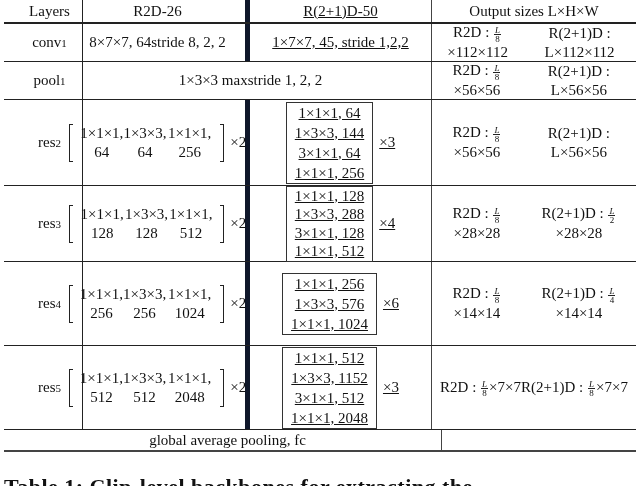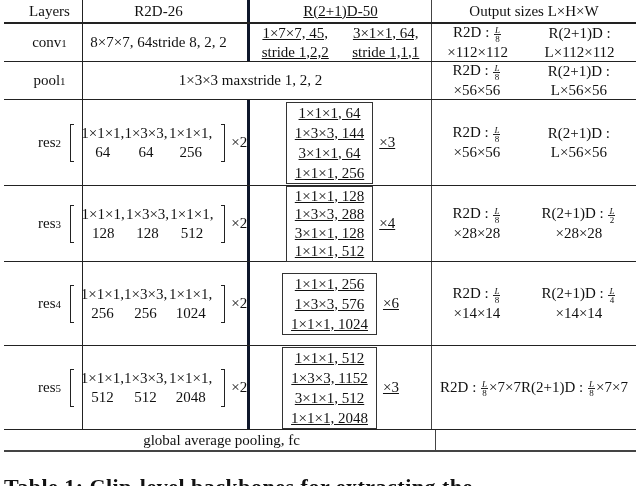--- a/index.html
+++ b/index.html
@@ -3,25 +3,25 @@
 <meta charset="utf-8">
 <style>
   html, body { margin:0; padding:0; background:#ffffff; }
   body { width:640px; height:486px; overflow:hidden; position:relative;
          font-family:"Liberation Serif", "DejaVu Serif", serif; color:#111; }
   .tbl { position:absolute; left:4px; top:0; width:632px; }
   .row { position:absolute; left:0; width:632px; border-bottom:1px solid #222; box-sizing:border-box; }
   .cell { position:absolute; top:0; bottom:0; display:flex; align-items:center; justify-content:center;
           box-sizing:border-box; text-align:center; font-size:15px; line-height:19px; }
   .c-layer { left:13px; width:66px; border-right:1px solid #222; }
-  .c-r2d { left:66px; width:180px; border-right:3px solid #0f172a;font-family:Liberation Serif, serif; }
+  .c-r2d { left:66px; width:180px; border-right:5px solid #0f172a;font-family:Liberation Serif, serif; }
   .c-r21 { left:246px; width:182px; border-right:1px solid #444;text-decoration:underline; }
   .c-out { left:428px; width:204px; }
   .c-span23 { left:66px; width:362px; border-right:1px solid #444; }
-  .c-span123 { left:4px; width:428px; border-right:1px solid #444; }
+  .c-span123 { left:10px; width:428px; border-right:1px solid #444; }
   .stack { display:flex; flex-direction:row; align-items:center; }
   .it { }
   sub { font-size:11px; vertical-align:-3px; line-height:0; }
   .frac { display:inline-flex; flex-direction:column; align-items:center; font-size:9px; line-height:8px;
           vertical-align:middle; margin:0 1px; font-style:italic; }
   .frac .num { border-bottom:1px solid #222; padding:0 1px; }
   .frac .den { font-style:normal; }
   .bracket-group { display:flex; align-items:center; }
   .sqb { display:flex; align-items:stretch; }
   .sqb .lb, .sqb .rb { width:5px; border:1.3px solid #222; }
@@ -61,21 +61,20 @@
       </div>
     <div class="cell c-r2d">
       <div class="stack">
         <span>8×7×7, 64</span>
         <span>stride 8, 2, 2</span>
       </div>
     </div>
     <div class="cell c-r21">
       <div class="stack">
         <span>1×7×7, 45, stride 1,2,2</span>
-        <span>3×1×1, 64, stride 1,1,1</span>
       </div>
     </div>
     <div class="cell c-out">
       <div class="stack">
         <span><span class="it">R2D</span> : <span class="frac">
               <span class="num">L</span>
               <span class="den">8</span>
             </span><span>×112×112</span></span>
         <span><span class="it">R(2+1)D</span> : <span class="it">L</span><span>×112×112</span></span>
       </div>

